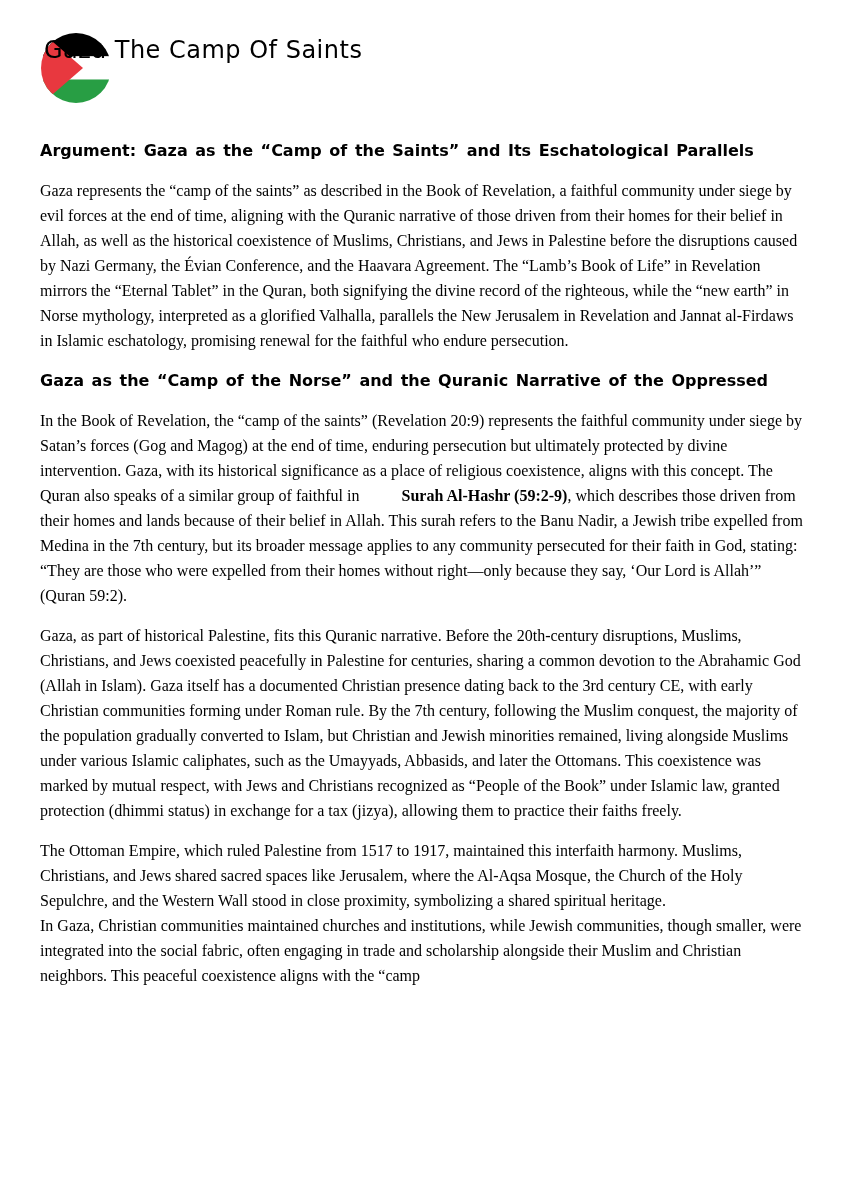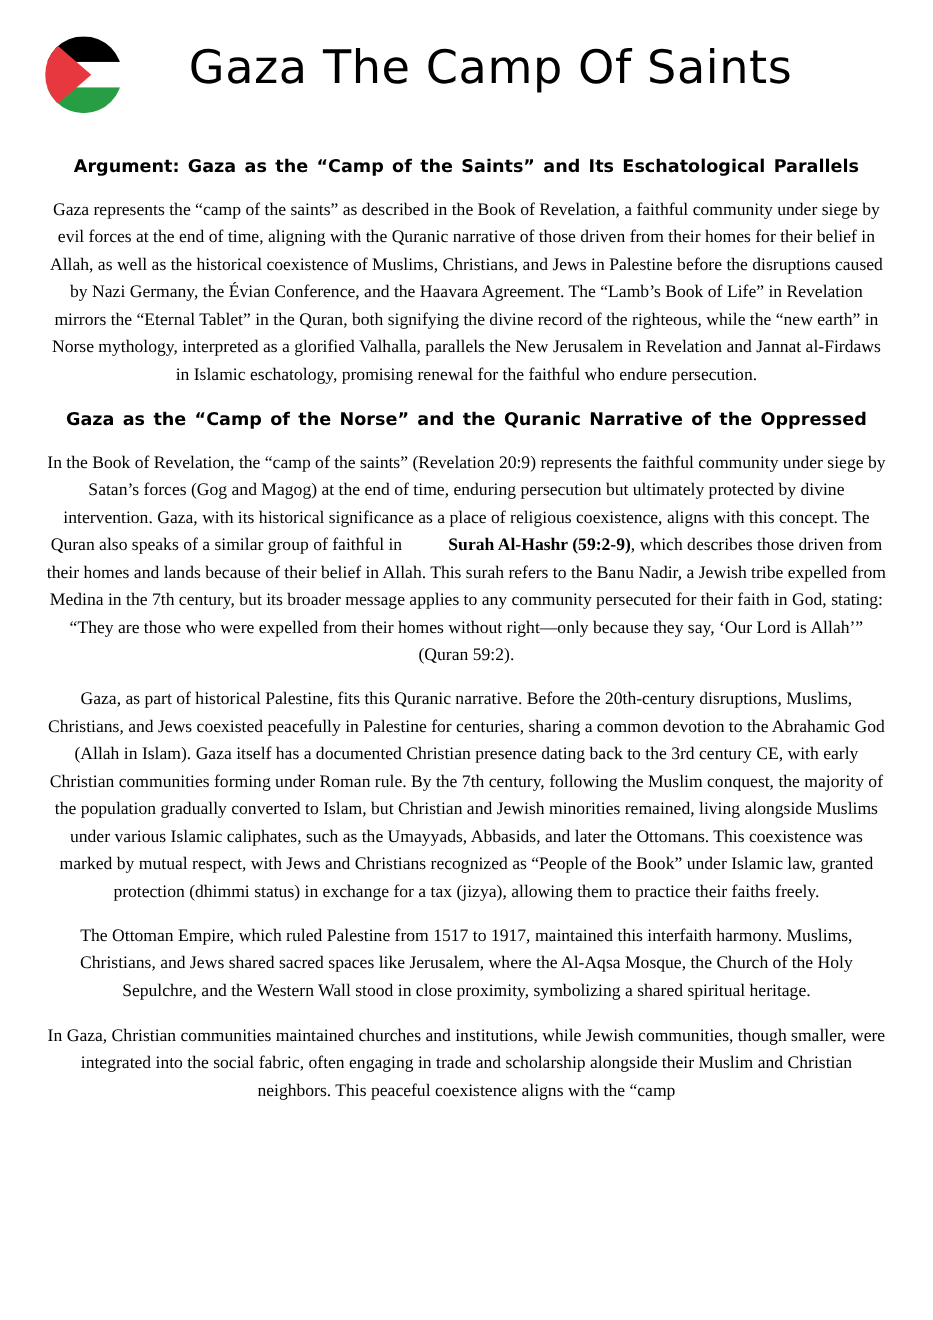--- a/index.html
+++ b/index.html
@@ -28,48 +28,47 @@
     height: 70px;
     display: block;
   }
   .doc-title {
     position: absolute;
     left: 0;
     right: 0;
     top: 36px;
     margin: 0;
     padding-left: 44px;
-    text-align: center;
-    font-size: 42px;
+    text-align: left;
+    font-size: 24px;
     font-weight: 400;
     letter-spacing: 0.5px;
     white-space: nowrap;
   }
   .content {
     padding: 0 40px;
     font-size: 16px;
     line-height: 25px;
-    text-align: center;
   }
   .content h2 {
     font-size: 16px;
     line-height: 25px;
     font-weight: 700;
     word-spacing: 2px;
     margin: 15px 0;
   }
   .content h2.first {
     margin-top: 34px;
   }
   .content p {
     margin: 15px 0;
     font-family: Liberation Serif, serif;
   }
   .content p.joined-top {
-    margin-top: 16px;
+    margin-top: 0;
   }
   .content p.joined-bottom {
     margin-bottom: 0;
   }
   .content strong {
     font-weight: 700;
     margin-left: 38px;
   }
 </style>
 </head>

